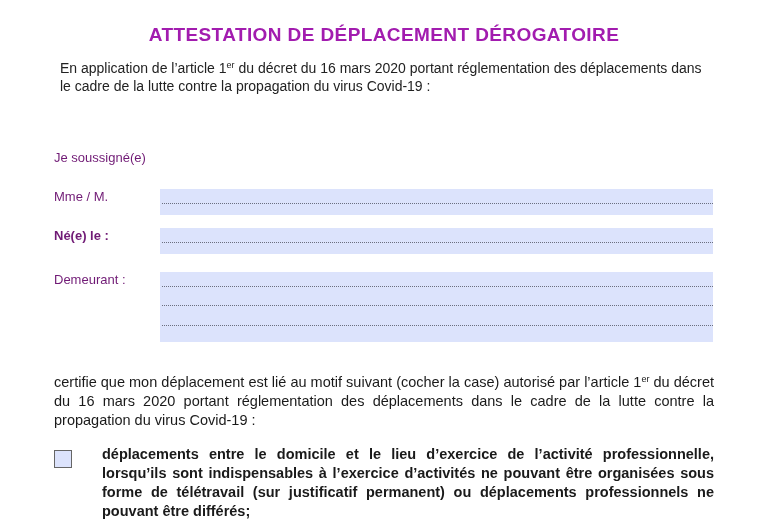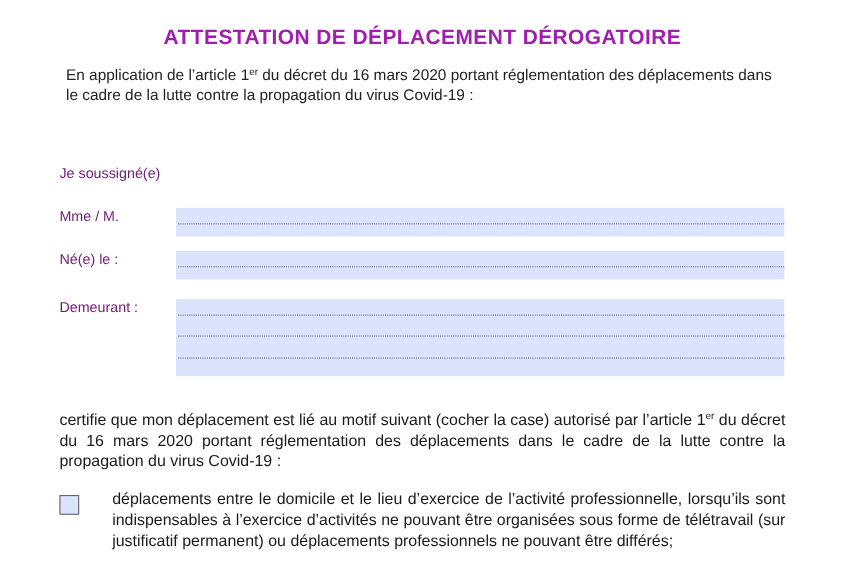--- a/index.html
+++ b/index.html
@@ -29,41 +29,41 @@
   .para {
     position: absolute; left: 54px; width: 660px; top: 373px;
     font-size: 14.5px; line-height: 19px; text-align: justify; color: #1a1a1a;
   }
   .checkbox {
     position: absolute; left: 54px; top: 450px; width: 16px; height: 16px;
     background: #dce3fc; border: 1.5px solid #666; cursor: pointer;
   }
   .option-text {
     position: absolute; left: 102px; width: 612px; top: 445px;
-    font-size: 14.5px; line-height: 19px; text-align: justify; color: #1a1a1a;
+    font-size: 14.5px; line-height: 19px; text-align: justify; color: #1a1a1a; font-weight: bold;
   }
   .last-line { text-align-last: left; }
 </style>
 </head>
 <body>
 
 <div class="title">ATTESTATION DE DÉPLACEMENT DÉROGATOIRE</div>
 
 <div class="subtitle">
   <span>En application de l’article 1</span><sup>er</sup><span> du décret du 16 mars 2020 portant réglementation des déplacements dans le cadre de la lutte contre la propagation du virus Covid-19 :</span>
 </div>
 
 <div class="label" style="top:150px;">Je soussigné(e)</div>
 
 <div class="label" style="top:189px;">Mme / M.</div>
 <div class="field" style="top:189px;height:26px;">
   <div class="dots" style="top:14px;"></div>
 </div>
 
-<div class="label" style="top:228px;">Né(e) le  :</div>
+<div class="label" style="top:228px;font-weight:bold;">Né(e) le  :</div>
 <div class="field" style="top:228px;height:26px;">
   <div class="dots" style="top:14px;"></div>
 </div>
 
 <div class="label" style="top:272px;">Demeurant  :</div>
 <div class="field" style="top:272px;height:70px;">
   <div class="dots" style="top:14px;"></div>
   <div class="dots" style="top:33px;"></div>
   <div class="dots" style="top:53px;"></div>
 </div>

